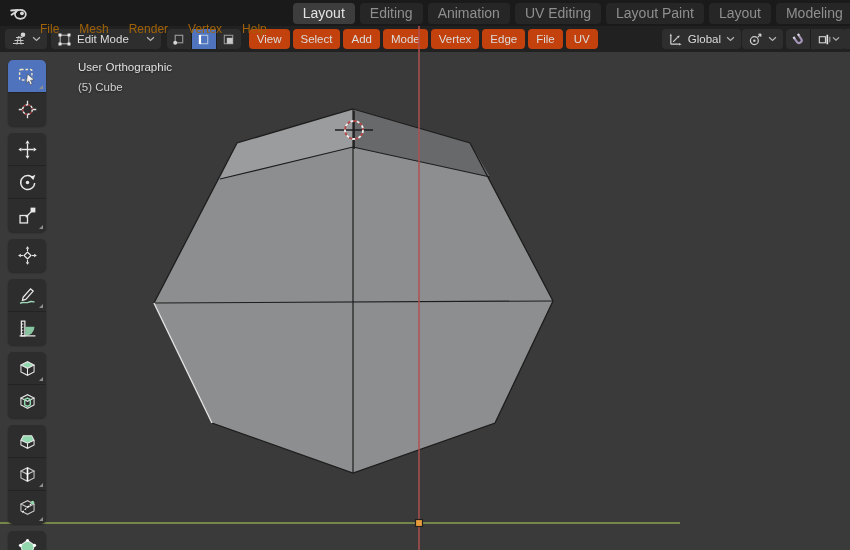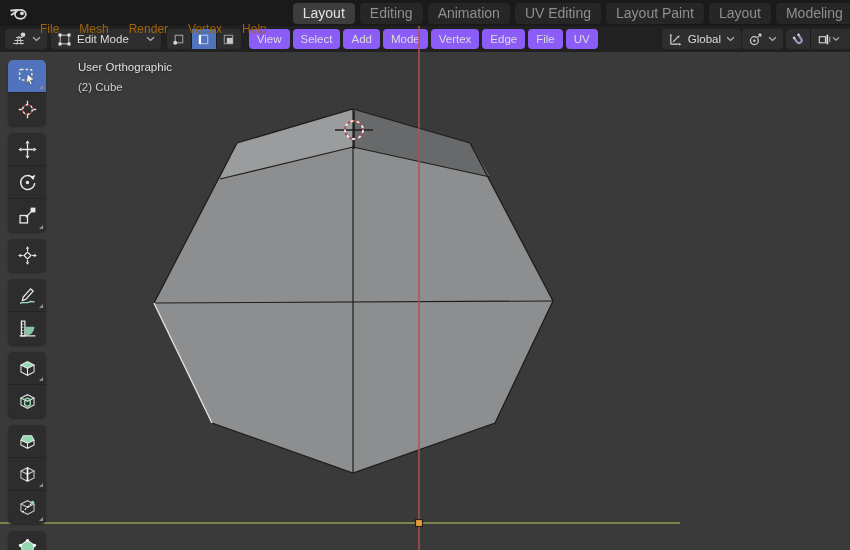--- a/index.html
+++ b/index.html
@@ -15,21 +15,21 @@
   .tabs{display:flex;gap:5px;margin-left:16px;align-items:center;height:26px;flex:1;overflow:hidden;}
   .tab{background:#262626;color:#8f8f8f;padding:0 10px;border-radius:4px;height:21px;
     line-height:21px;white-space:nowrap;font-size:14px;}
   .tab.active{background:#3d3d3d;color:#e3e3e3;}
 
   
   .header2{position:absolute;top:26px;left:0;width:850px;height:26px;background:#212121;
     display:flex;align-items:center;gap:4px;padding:0 5px;z-index:20;overflow:hidden;}
   .hbtn{background:#2e2e2e;border-radius:4px;height:20px;display:flex;align-items:center;
     padding:0 6px;gap:5px;color:#dcdcdc;white-space:nowrap;font-size:11.5px;}
-  .hmenu{background:#8b5cf6;border-radius:4px;height:20px;padding:0 8px;display:flex;
+  .hmenu{background:#c2410c;border-radius:4px;height:20px;padding:0 8px;display:flex;
     align-items:center;color:#dcdcdc;font-size:11.5px;}
   .menus{display:flex;gap:3px;margin-left:4px;}
   .segmented{display:flex;background:#1c1c1c;border-radius:4px;overflow:hidden;height:20px;gap:1px;margin-left:2px;}
   .seg{width:24px;height:20px;display:flex;align-items:center;justify-content:center;background:#2e2e2e;}
   .seg.active{background:#4f74bd;}
   .rightgrp{margin-left:auto;display:flex;gap:1px;align-items:center;}
   .hbtn-partial{position:absolute;right:-8px;top:3px;width:16px;height:20px;background:#2e2e2e;border-radius:4px;}
   .red-axis-top{position:absolute;left:418px;top:26px;width:2px;height:26px;
     background:rgba(177,80,80,0.75);z-index:21;}
 
@@ -214,21 +214,21 @@
 
     <g>
       <polyline fill="none" stroke="#1f1f1f" stroke-width="1.6" points="335,78 373,78"></polyline>
       <polyline fill="none" stroke="#1f1f1f" stroke-width="1.6" points="354,59 354,97"></polyline>
       <circle fill="none" stroke="#ececec" stroke-width="1.8" stroke-dasharray="3.2 3.2" cx="354" cy="78" r="9"></circle>
       <circle fill="none" stroke-width="1.8" stroke-dasharray="3.2 3.2" stroke-dashoffset="3.2" cx="354" cy="78" r="9" stroke="#b84848"></circle>
     </g>
   </svg>
 
   <div class="vp-label l1">User Orthographic</div>
-  <div class="vp-label l2">(2) Cube</div>
+  <div class="vp-label l2">(5) Cube</div>
 
   <div class="tools">
     <div class="tgroup">
       <div class="tool active">
         <svg viewBox="0 0 24 24" width="21" height="21">
           <rect x="3" y="4" width="14" height="12" rx="1.5" fill="none" stroke="#efe3c0" stroke-width="1.6" stroke-dasharray="3 2.2"></rect>
           <path d="M12,9 L19.5,16 L15.4,16.3 L17.3,20.4 L15.2,21.3 L13.4,17.2 L10.6,19.6 Z" fill="#f2f2f2" stroke="#3a3a3a" stroke-width="0.6"></path>
         </svg>
         <span class="corner"></span>
       </div>

